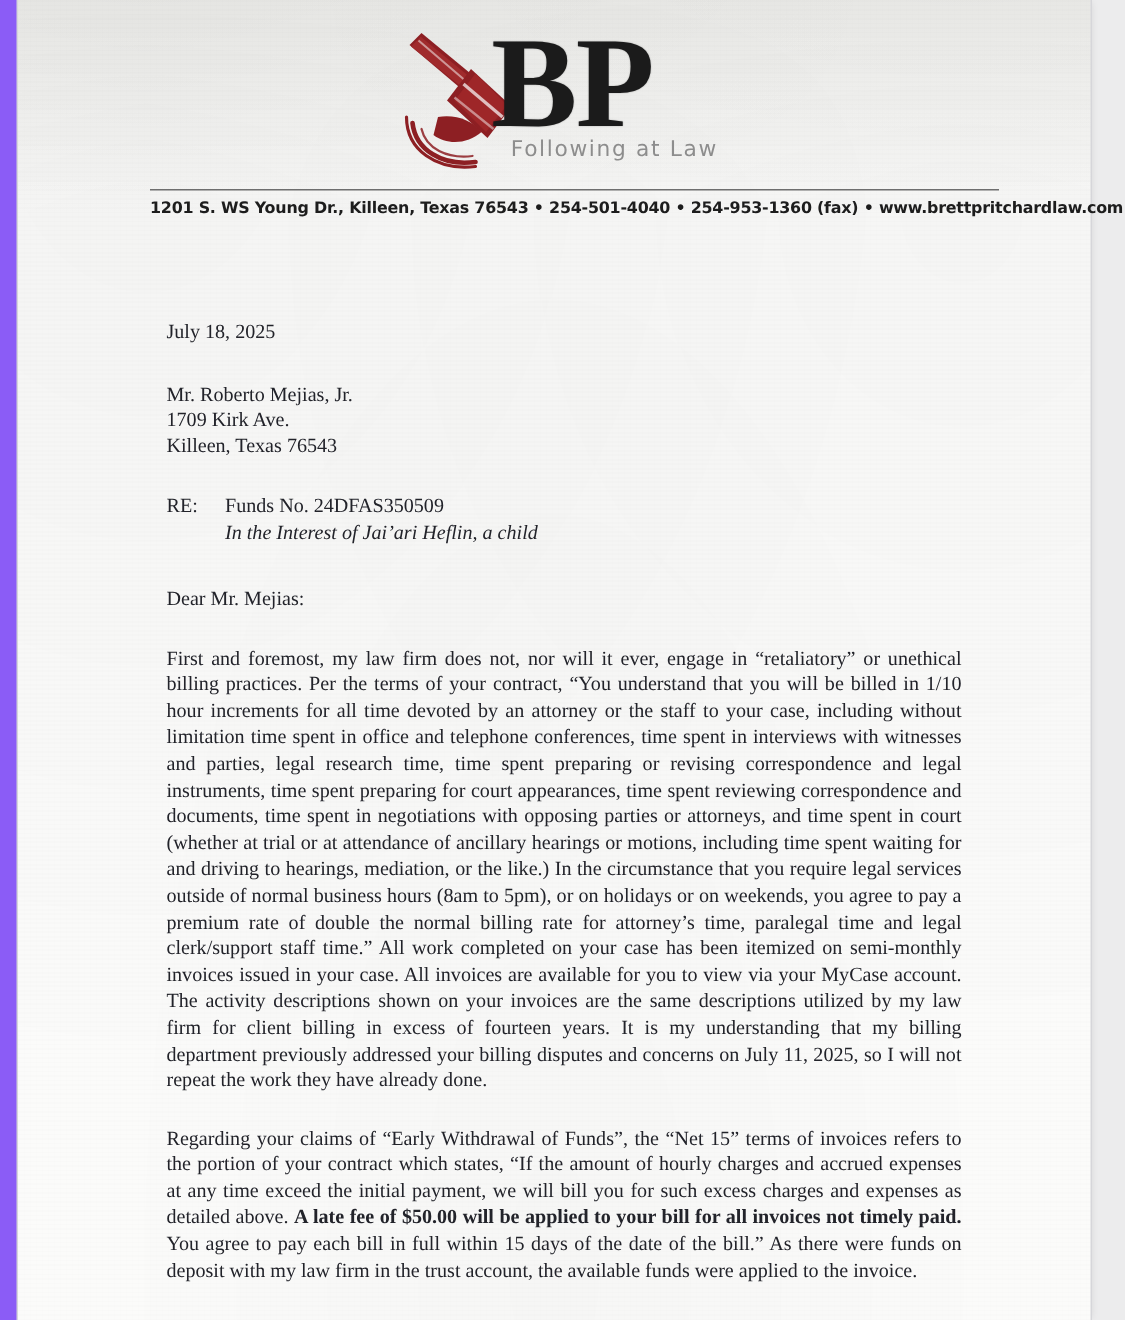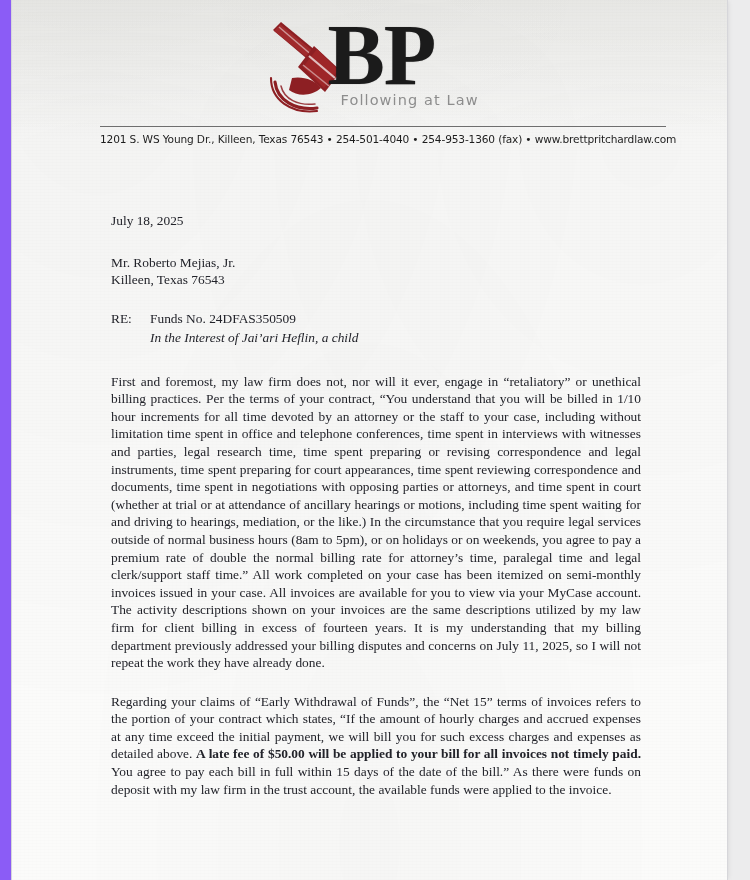--- a/index.html
+++ b/index.html
@@ -114,21 +114,21 @@
     background: #6e6e6e;
   }
   .addr-bar {
     position: absolute;
     left: 88px;
     width: 566px;
     top: 133px;
     text-align: center;
     font-family: "DejaVu Sans", "Liberation Sans", sans-serif;
     font-size: 10.6px;
-    font-weight: 400;
+    font-weight: 700;
     letter-spacing: -0.15px;
     color: #1d1d1d;
     white-space: nowrap;
   }
 
   
   .body-area {
     position: absolute;
     left: 99px;       
     top: 212px;
@@ -202,31 +202,33 @@
         <div class="addr-rule"></div>
         <div class="addr-bar">1201 S. WS Young Dr., Killeen, Texas 76543 • 254-501-4040 • 254-953-1360 (fax) • www.brettpritchardlaw.com</div>
       </div>
 
       <div class="body-area">
 
         <div class="date-line">July 18, 2025</div>
 
         <div class="addressee">
           <div>Mr. Roberto Mejias, Jr.</div>
+          <div>1709 Kirk Ave.</div>
           <div>Killeen, Texas 76543</div>
         </div>
 
         <div class="re-block">
           <div class="re-label">RE:</div>
           <div class="re-body">
             <span>Funds No. 24DFAS350509</span>
             <span class="re-style">In the Interest of Jai’ari Heflin, a child</span>
           </div>
         </div>
 
+        <div class="salutation">Dear Mr. Mejias:</div>
 
 
         <p class="para"><span class="b">First and foremost, my law firm does not, nor will it ever, engage in “retaliatory” or unethical billing practices.</span><span> Per the terms of your contract, “You understand that you will be billed in 1/10 hour increments for all time devoted by an attorney or the staff to your case, including without limitation time spent in office and telephone conferences, time spent in interviews with witnesses and parties, legal research time, time spent preparing or revising correspondence and legal instruments, time spent preparing for court appearances, time spent reviewing correspondence and documents, time spent in negotiations with opposing parties or attorneys, and time spent in court (whether at trial or at attendance of ancillary hearings or motions, including time spent waiting for and driving to hearings, mediation, or the like.) In the circumstance that you require legal services outside of normal business hours (8am to 5pm), or on holidays or on weekends, you agree to pay a premium rate of double the normal billing rate for attorney’s time, paralegal time and legal clerk/support staff time.” All work completed on your case has been itemized on semi-monthly invoices issued in your case. All invoices are available for you to view via your MyCase account. The activity descriptions shown on your invoices are the same descriptions utilized by my law firm for client billing in excess of fourteen years. It is my understanding that my billing department previously addressed your billing disputes and concerns on July 11, 2025, so I will not repeat the work they have already done.</span></p>
 
         <p class="para"><span>Regarding your claims of “Early Withdrawal of Funds”, the “Net 15” terms of invoices refers to the portion of your contract which states, “If the amount of hourly charges and accrued expenses at any time exceed the initial payment, we will bill you for such excess charges and expenses as detailed above. </span><span class="bi">A late fee of $50.00 will be applied to your bill for all invoices not timely paid.</span><span class="b"> You agree to pay each bill in full within 15 days of the date of the bill.”</span><span> As there were funds on deposit with my law firm in the trust account, the available funds were applied to the invoice.</span></p>
 
       </div>
 
     </div>
   </div>

